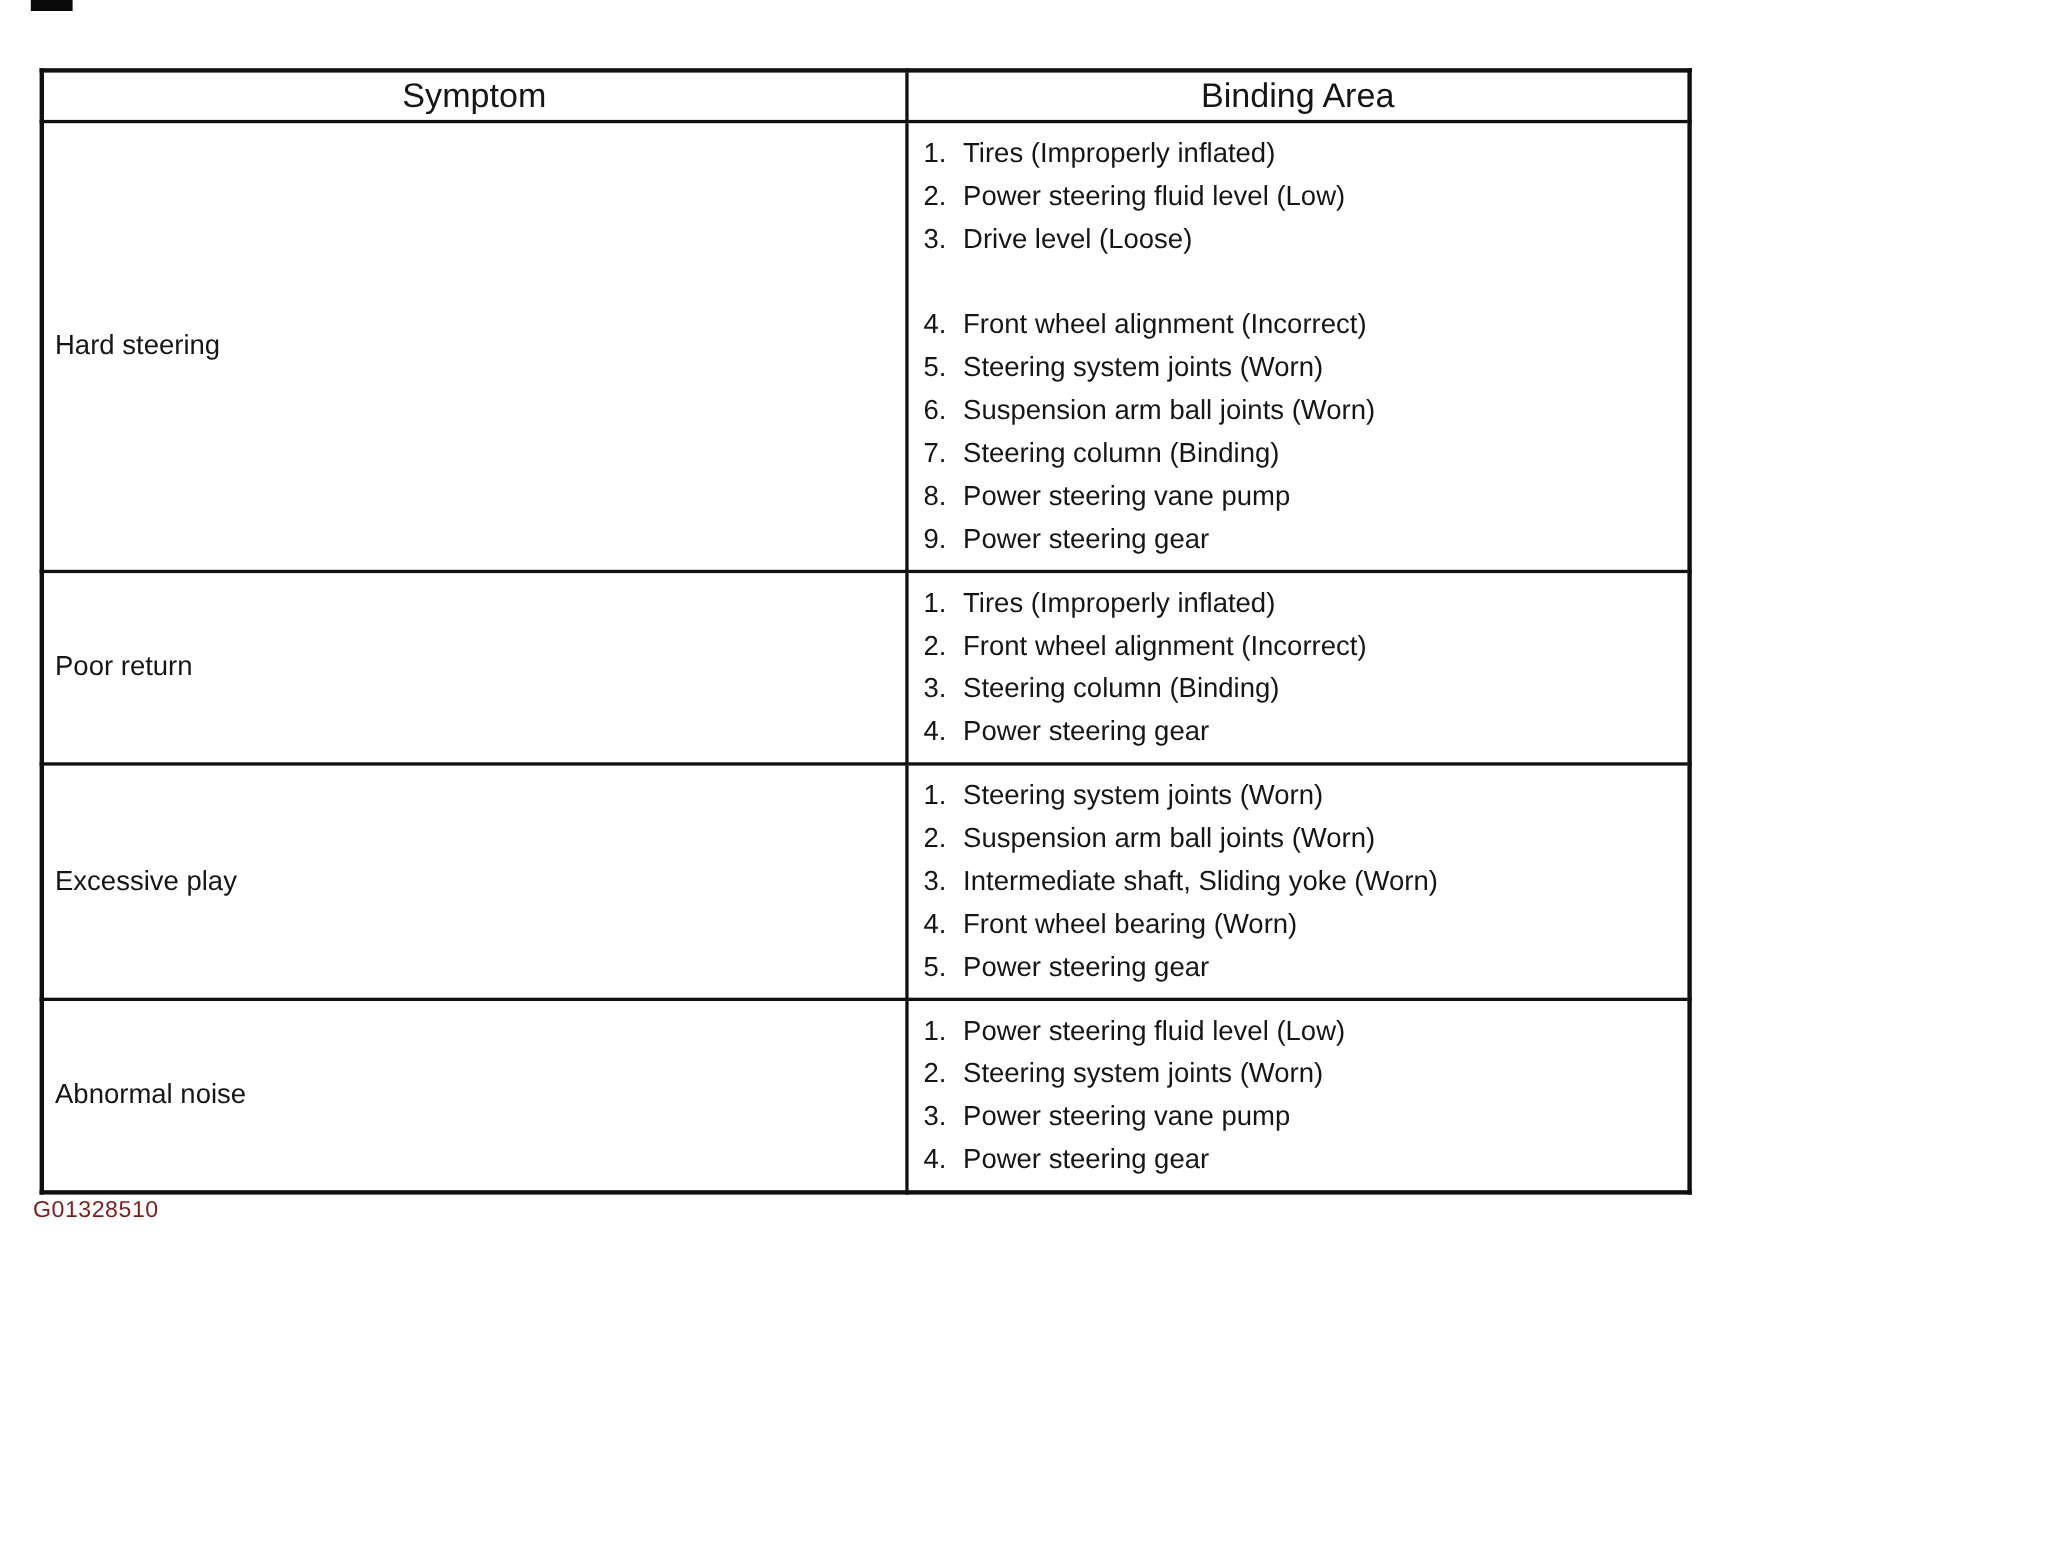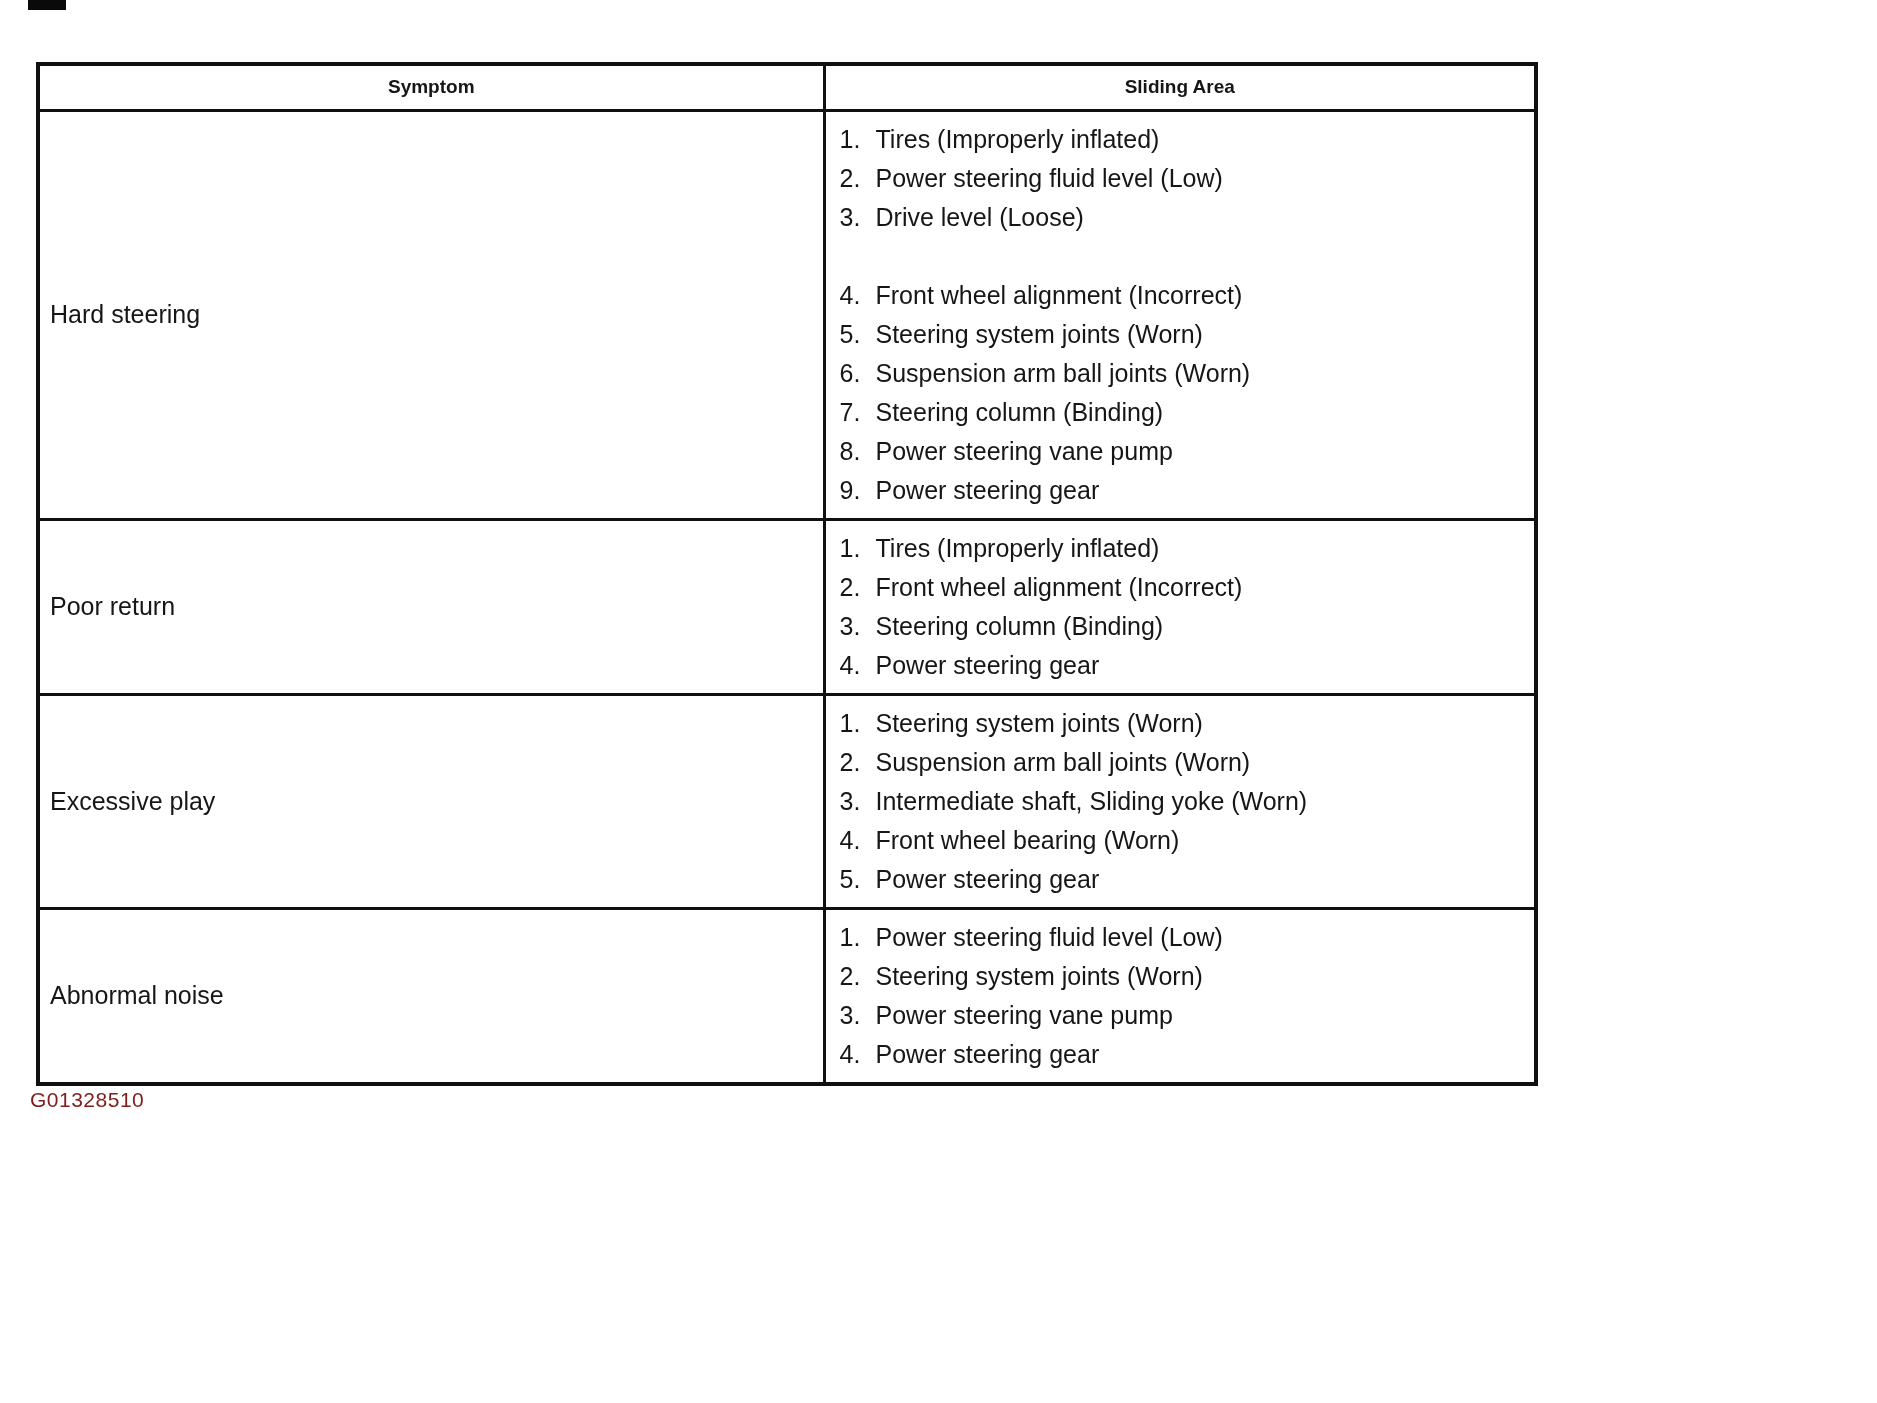--- a/index.html
+++ b/index.html
@@ -36,22 +36,22 @@
   }
   table.symptom-table col.col-symptom { width: 786px; }
   table.symptom-table col.col-suspect { width: 712px; }
   table.symptom-table th,
   table.symptom-table td {
     border: 3px solid #101010;
     vertical-align: middle;
   }
   table.symptom-table th {
     height: 46px;
-    font-weight: 700;
-    font-size: 19px;
+    font-weight: 400;
+    font-size: 31px;
     text-align: center;
     padding: 0;
   }
   td.symptom-cell {
     font-size: 25px;
     padding-left: 10px;
     text-align: left;
     margin-top: 33px;
   }
   td.suspect-cell {
@@ -89,21 +89,21 @@
   <div class="scan-artifact"></div>
 
   <table class="symptom-table">
     <colgroup>
       <col class="col-symptom">
       <col class="col-suspect">
     </colgroup>
     <thead>
       <tr>
         <th>Symptom</th>
-        <th>Sliding Area</th>
+        <th>Binding Area</th>
       </tr>
     </thead>
     <tbody id="table-body">
         <tr>
           <td class="symptom-cell"><span>Hard steering</span></td>
           <td class="suspect-cell">
             <div class="suspect-line">
               <span class="num">1.</span>
               <span class="txt">Tires (Improperly inflated)</span>
             </div>

